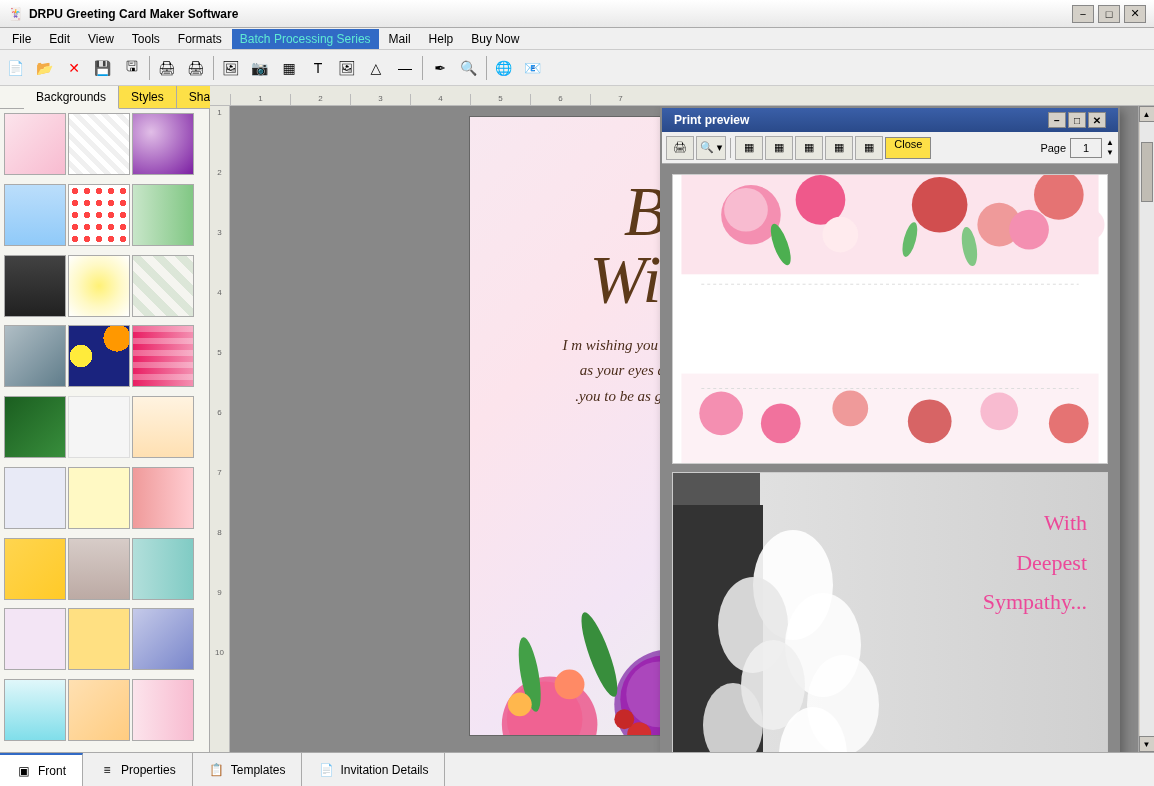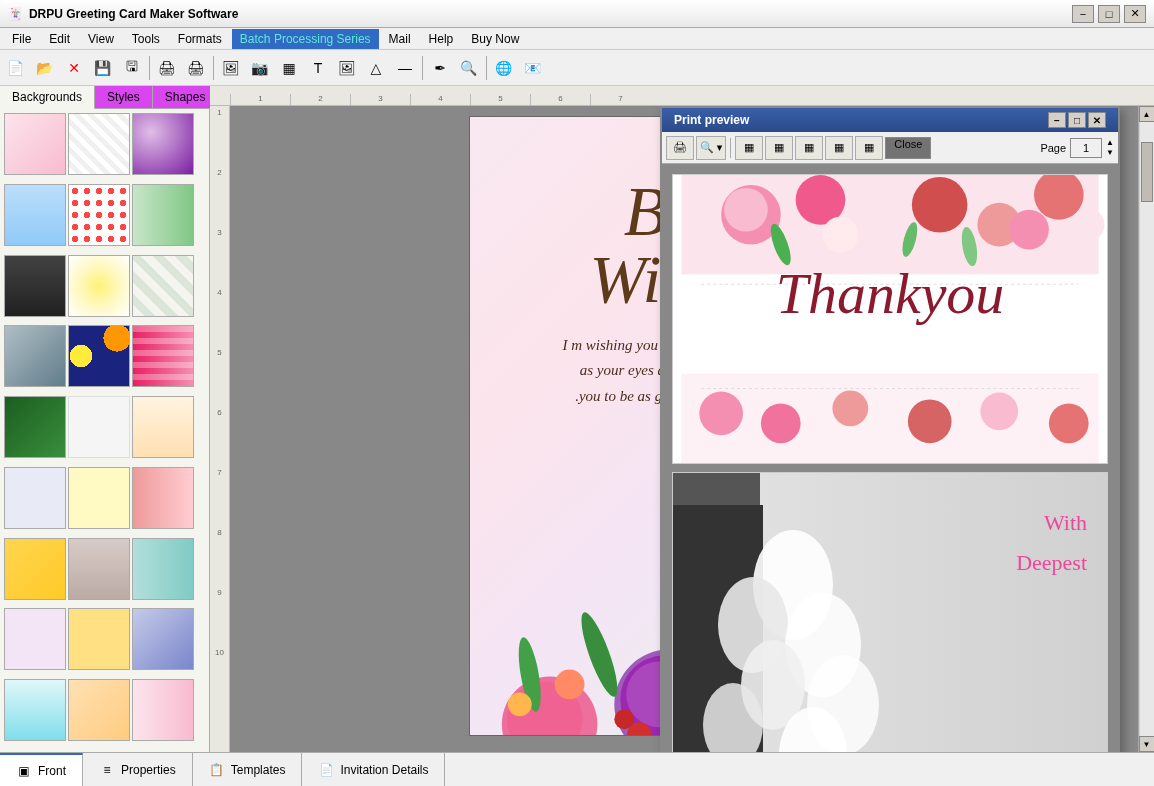--- a/index.html
+++ b/index.html
@@ -72,23 +72,23 @@
     }
     .panel-tabs {
       display: flex;
       border-bottom: 1px solid #aaa;
     }
     .panel-tab {
       padding: 4px 12px;
       cursor: pointer;
       font-size: 12px;
       border-right: 1px solid #aaa;
-      background: #d946ef;
-    }
-    .panel-tab.active { background: #f5f5f0; border-bottom: 1px solid #f5f5f0; margin-bottom: -1px; }
+      background: #fde047;
+    }
+    .panel-tab.active { background: #f5f5f0; border-bottom: 1px solid #f5f5f0; margin-bottom: -1px; margin-left: 24px; }
 
     .panel-content {
       display: flex;
       flex-wrap: wrap;
       overflow-y: auto;
       gap: 2px;
       padding: 4px;
       flex: 1;
     }
     .thumb {
@@ -211,21 +211,21 @@
       border: 1px solid #aaa;
       background: #e8e8e0;
       cursor: pointer;
       display: flex; align-items: center; justify-content: center;
       font-size: 11px; padding: 0 3px;
     }
     .pp-tb-sep { width: 1px; height: 20px; background: #aaa; margin: 0 2px; }
     .pp-close-btn {
       height: 22px; padding: 0 8px;
       border: 1px solid #888;
-      background: #737373;
+      background: #fde047;
       cursor: pointer; font-size: 11px;
     }
     .pp-page-info {
       margin-left: auto;
       display: flex; align-items: center; gap: 4px; font-size: 11px;
     }
     .pp-page-num {
       width: 32px; height: 20px; border: 1px solid #888;
       text-align: center; font-size: 11px;
       display: flex; align-items: center; justify-content: center;
@@ -598,23 +598,20 @@
                   <circle cx="40" cy="240" r="22" fill="#f48fb1"></circle>
                   <circle cx="100" cy="250" r="20" fill="#e91e63" opacity="0.6"></circle>
                   <circle cx="170" cy="235" r="18" fill="#ef9a9a"></circle>
                   <circle cx="250" cy="248" r="22" fill="#c62828" opacity="0.7"></circle>
                   <circle cx="320" cy="238" r="19" fill="#f8bbd0"></circle>
                   <circle cx="390" cy="250" r="20" fill="#e57373"></circle>
 
                   <line x1="20" y1="215" x2="400" y2="215" stroke="#ddd" stroke-width="1" stroke-dasharray="3,3"></line>
                 </svg>
 
-                <div style="position:absolute; top:85px; left:0; right:0; text-align:center; z-index:2;">
-                  <span style="font-family:'Brush Script MT',cursive,Georgia,serif; font-size:58px; color:#8b1a2e; font-style:italic;">Thankyou</span>
-                </div>
               </div>
 
               <div class="preview-card-bottom">
 
                 <div style="position:absolute;top:0;left:0;width:80px;height:100%;background:#222;"></div>
 
                 <div style="position:absolute;top:0;left:0;width:100%;height:100%;background:linear-gradient(to right, #555 0%, #555 20%, #e0e0e0 20%, #d0d0d0 100%);"></div>
 
                 <svg style="position:absolute;top:0;left:0;width:220px;height:100%;" viewBox="0 0 220 280">
                   <rect x="0" y="0" width="90" height="280" fill="#333"></rect>
@@ -624,20 +621,21 @@
                   <ellipse cx="100" cy="180" rx="32" ry="45" fill="#f0f0f0" opacity="0.9"></ellipse>
                   <ellipse cx="170" cy="200" rx="36" ry="50" fill="white" opacity="0.8"></ellipse>
                   <ellipse cx="60" cy="220" rx="30" ry="42" fill="#e8e8e8" opacity="0.85"></ellipse>
                   <ellipse cx="140" cy="250" rx="34" ry="48" fill="white" opacity="0.9"></ellipse>
                 </svg>
 
                 <div style="position:absolute;top:30px;right:20px;text-align:right;">
                   <div style="font-family:Georgia,'Times New Roman',serif; font-size:22px; color:#ec4899; line-height:1.8;">
                     <div>With</div>
                     <div>Deepest</div>
+                    <div>Sympathy...</div>
                   </div>
                 </div>
               </div>
             </div>
           </div>
         </div>
 
         <div class="vertical-scrollbar">
           <div class="scrollbar-btn">▲</div>
           <div class="scrollbar-track">

